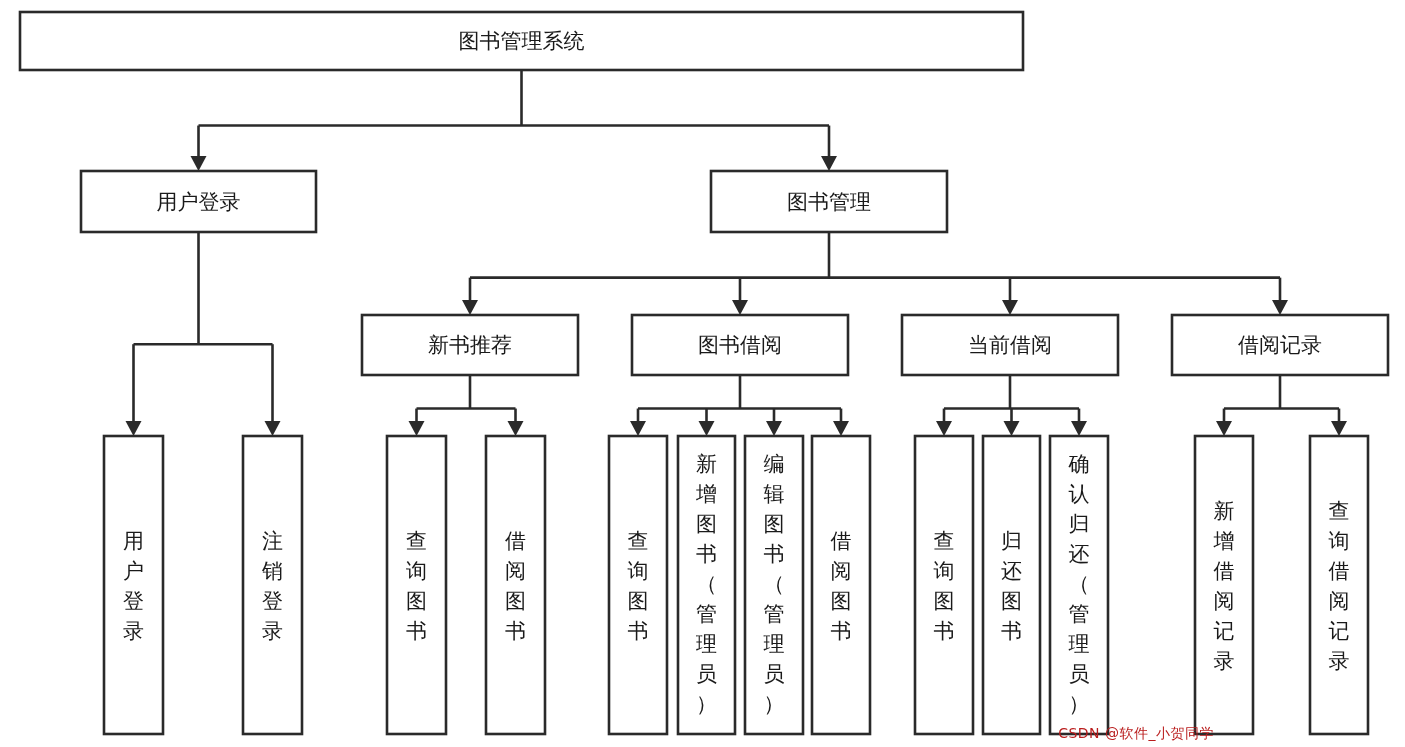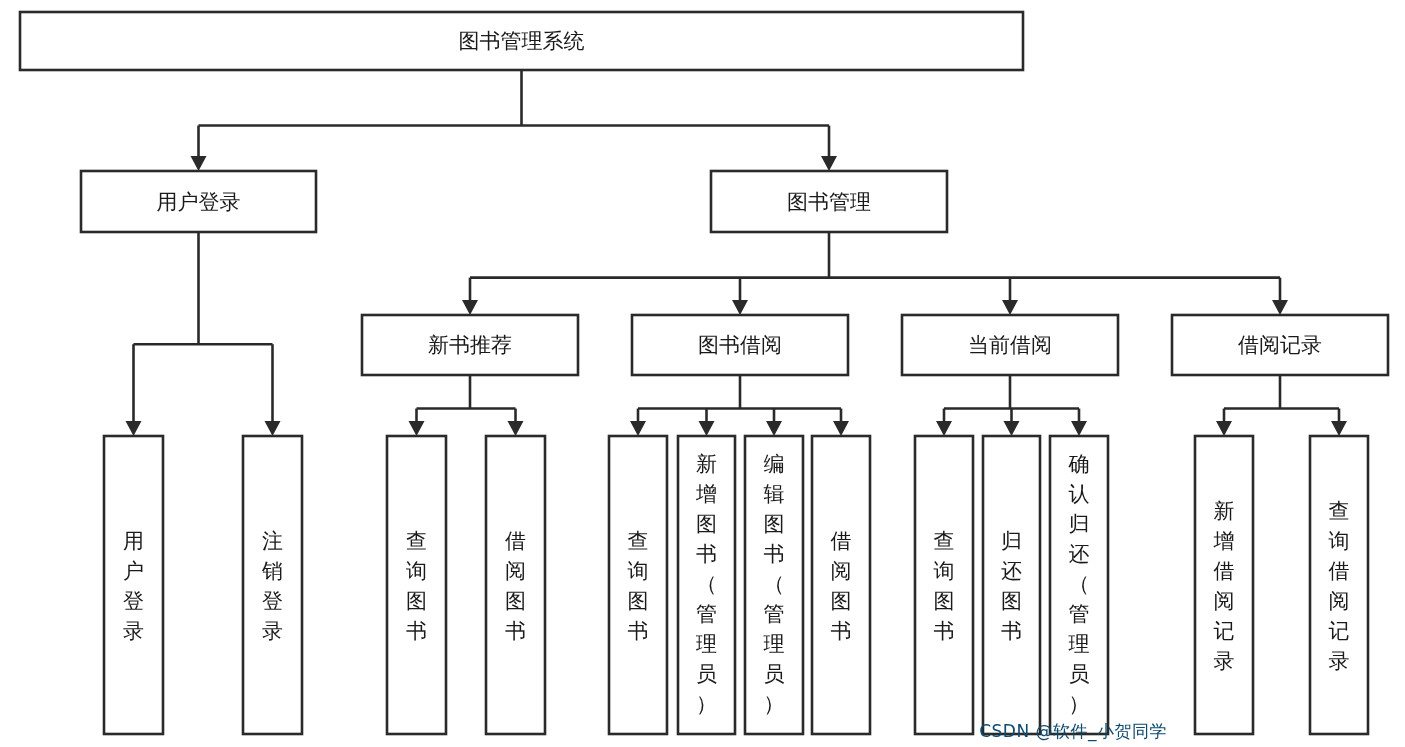--- a/index.html
+++ b/index.html
@@ -11,20 +11,21 @@
     width: 1405px;
     height: 747px;
     font-family: "DejaVu Sans", "Liberation Sans", sans-serif;
     overflow: hidden;
   }
   #diagram-root {
     position: relative;
     width: 1175px;
     height: 747px;
     background: #ffffff;
+    padding-left: 47px;
   }
   svg.tree-svg {
     position: absolute;
     top: 0;
     left: 0;
     width: 1405px;
     height: 747px;
   }
   .node-box {
     fill: #ffffff;
@@ -52,22 +53,22 @@
   }
   .arrow-head {
     fill: #2a2a2a;
     stroke: none;
   }
   .watermark {
     position: absolute;
     right: 8px;
     bottom: 4px;
     font-family: "DejaVu Sans", "Liberation Sans", sans-serif;
-    font-size: 17px;
-    color: #0c4a6e;
+    font-size: 14px;
+    color: #b91c1c;
     white-space: nowrap;
     letter-spacing: 0.5px;
   }
 </style>
 </head>
 <body>
 
 <div id="diagram-root">
   <svg class="tree-svg" id="tree-svg" viewBox="0 0 1405 747">
       <g>

